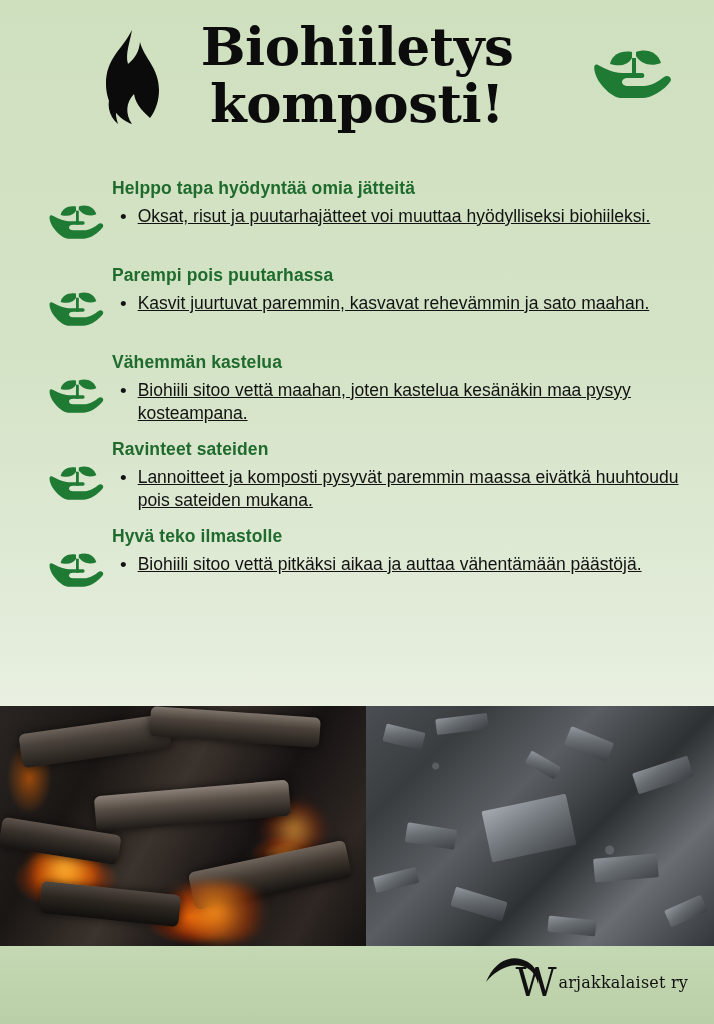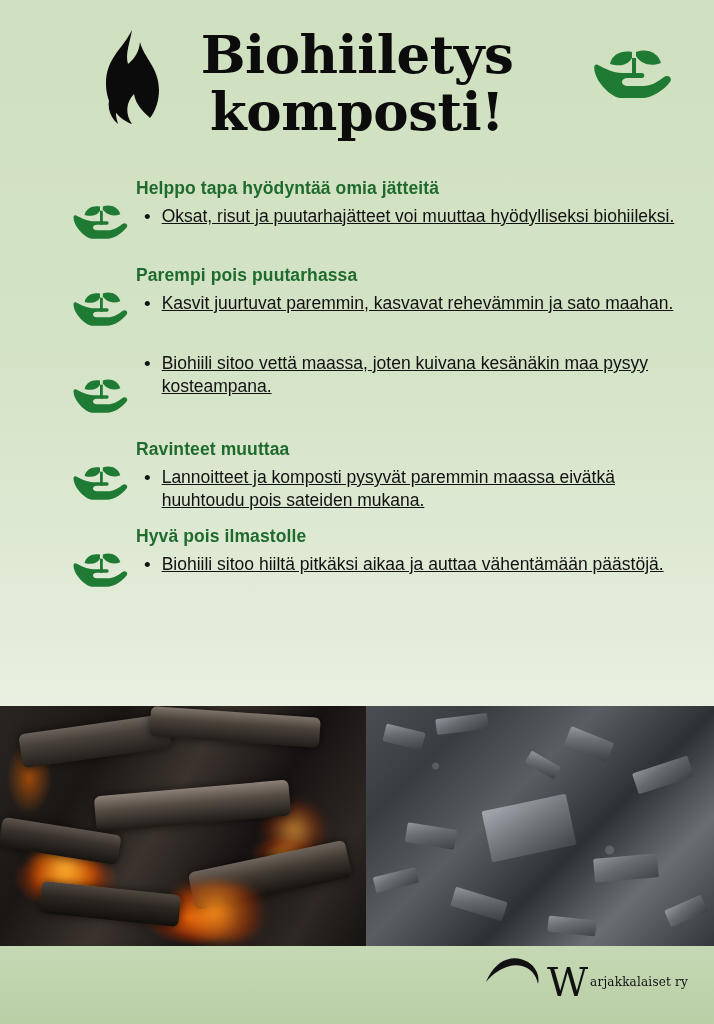--- a/index.html
+++ b/index.html
@@ -45,27 +45,27 @@
   }
   .title {
     text-align: center;
     font-family: "DejaVu Serif", serif;
     font-weight: bold;
     color: #0c0c0c;
     font-size: 53px;
     line-height: 1.07;
     letter-spacing: -0.5px;
     padding: 0 120px;
-    margin: 8px;
+    margin: 0;
   }
   .title .line2 { display: block; }
 
   
   .benefits {
-    padding: 8px 30px 0 64px;
+    padding: 8px 30px 0 40px;
   }
   .benefit {
     position: relative;
     margin-bottom: 13px;
     min-height: 74px;
   }
   .benefit-heading {
     color: #1f6b2e;
     font-weight: bold;
     font-size: 17.5px;
@@ -188,21 +188,21 @@
     align-items: center;
     color: #111111;
     font-family: "DejaVu Serif", serif;
   }
   .logo-w {
     font-size: 40px;
     line-height: 1;
     margin-right: 2px;
   }
   .logo-text {
-    font-size: 12px;
+    font-size: 16px;
     letter-spacing: 0.2px;
   }
   .logo-swash {
     position: absolute;
     right: 170px;
     top: 6px;
     width: 60px;
     height: 46px;
   }
 </style>
@@ -263,63 +263,64 @@
           <path d="M6 34 c0 0 10 16 22 18 h22 c10 0 22 -8 28 -16 3 -4 -2 -8 -6 -5 -6 5 -14 9 -20 9 H36 c-4 0 -6 -2 -6 -4 0 -2 2 -4 6 -4 h14 c3 0 3 -5 0 -5 H30 c-9 0 -16 -4 -24 -8 -4 -2 -6 3 0 15 z" fill="#1f7a33"></path>
         </svg>
       </span>
       <div class="benefit-body">
         <span class="bullet">•</span>
         <span class="benefit-text">Kasvit juurtuvat paremmin, kasvavat rehevämmin ja sato maahan.</span>
       </div>
     </div>
 
     <div class="benefit">
-      <span class="benefit-hand">
-        <svg viewBox="0 0 80 62" width="56" height="44" aria-hidden="true">
-          <path d="M40 6 C30 4 20 8 18 18 c10 3 18 1 22 -6 z" fill="#1f7a33"></path>
-          <path d="M44 6 C54 2 66 6 69 17 c-10 4 -20 1 -25 -7 z" fill="#1f7a33"></path>
-          <rect x="40" y="12" width="4" height="20" fill="#1f7a33"></rect>
-          <path d="M6 34 c0 0 10 16 22 18 h22 c10 0 22 -8 28 -16 3 -4 -2 -8 -6 -5 -6 5 -14 9 -20 9 H36 c-4 0 -6 -2 -6 -4 0 -2 2 -4 6 -4 h14 c3 0 3 -5 0 -5 H30 c-9 0 -16 -4 -24 -8 -4 -2 -6 3 0 15 z" fill="#1f7a33"></path>
-        </svg>
-      </span>
-      <div class="benefit-body">
-        <span class="bullet">•</span>
-        <span class="benefit-text">Biohiili sitoo vettä maassa, joten kuivana kesänäkin maa pysyy kosteampana.</span>
-      </div>
-    </div>
-
-    <div class="benefit">
-      <div class="benefit-heading">Ravinteet muuttaa</div>
+      <div class="benefit-heading">Vähemmän kastelua</div>
+      <span class="benefit-hand">
+        <svg viewBox="0 0 80 62" width="56" height="44" aria-hidden="true">
+          <path d="M40 6 C30 4 20 8 18 18 c10 3 18 1 22 -6 z" fill="#1f7a33"></path>
+          <path d="M44 6 C54 2 66 6 69 17 c-10 4 -20 1 -25 -7 z" fill="#1f7a33"></path>
+          <rect x="40" y="12" width="4" height="20" fill="#1f7a33"></rect>
+          <path d="M6 34 c0 0 10 16 22 18 h22 c10 0 22 -8 28 -16 3 -4 -2 -8 -6 -5 -6 5 -14 9 -20 9 H36 c-4 0 -6 -2 -6 -4 0 -2 2 -4 6 -4 h14 c3 0 3 -5 0 -5 H30 c-9 0 -16 -4 -24 -8 -4 -2 -6 3 0 15 z" fill="#1f7a33"></path>
+        </svg>
+      </span>
+      <div class="benefit-body">
+        <span class="bullet">•</span>
+        <span class="benefit-text">Biohiili sitoo vettä maahan, joten kastelua kesänäkin maa pysyy kosteampana.</span>
+      </div>
+    </div>
+
+    <div class="benefit">
+      <div class="benefit-heading">Ravinteet sateiden</div>
       <span class="benefit-hand">
         <svg viewBox="0 0 80 62" width="56" height="44" aria-hidden="true">
           <path d="M40 6 C30 4 20 8 18 18 c10 3 18 1 22 -6 z" fill="#1f7a33"></path>
           <path d="M44 6 C54 2 66 6 69 17 c-10 4 -20 1 -25 -7 z" fill="#1f7a33"></path>
           <rect x="40" y="12" width="4" height="20" fill="#1f7a33"></rect>
           <path d="M6 34 c0 0 10 16 22 18 h22 c10 0 22 -8 28 -16 3 -4 -2 -8 -6 -5 -6 5 -14 9 -20 9 H36 c-4 0 -6 -2 -6 -4 0 -2 2 -4 6 -4 h14 c3 0 3 -5 0 -5 H30 c-9 0 -16 -4 -24 -8 -4 -2 -6 3 0 15 z" fill="#1f7a33"></path>
         </svg>
       </span>
       <div class="benefit-body">
         <span class="bullet">•</span>
         <span class="benefit-text">Lannoitteet ja komposti pysyvät paremmin maassa eivätkä huuhtoudu pois sateiden mukana.</span>
       </div>
     </div>
 
     <div class="benefit">
-      <div class="benefit-heading">Hyvä pois ilmastolle</div>
-      <span class="benefit-hand">
-        <svg viewBox="0 0 80 62" width="56" height="44" aria-hidden="true">
-          <path d="M40 6 C30 4 20 8 18 18 c10 3 18 1 22 -6 z" fill="#1f7a33"></path>
-          <path d="M44 6 C54 2 66 6 69 17 c-10 4 -20 1 -25 -7 z" fill="#1f7a33"></path>
-          <rect x="40" y="12" width="4" height="20" fill="#1f7a33"></rect>
-          <path d="M6 34 c0 0 10 16 22 18 h22 c10 0 22 -8 28 -16 3 -4 -2 -8 -6 -5 -6 5 -14 9 -20 9 H36 c-4 0 -6 -2 -6 -4 0 -2 2 -4 6 -4 h14 c3 0 3 -5 0 -5 H30 c-9 0 -16 -4 -24 -8 -4 -2 -6 3 0 15 z" fill="#1f7a33"></path>
-        </svg>
-      </span>
-      <div class="benefit-body">
-        <span class="bullet">•</span>
-        <span class="benefit-text">Biohiili sitoo hiiltä pitkäksi aikaa ja auttaa vähentämään päästöjä.</span>
+      <div class="benefit-heading">Hyvä teko ilmastolle</div>
+      <span class="benefit-hand">
+        <svg viewBox="0 0 80 62" width="56" height="44" aria-hidden="true">
+          <path d="M40 6 C30 4 20 8 18 18 c10 3 18 1 22 -6 z" fill="#1f7a33"></path>
+          <path d="M44 6 C54 2 66 6 69 17 c-10 4 -20 1 -25 -7 z" fill="#1f7a33"></path>
+          <rect x="40" y="12" width="4" height="20" fill="#1f7a33"></rect>
+          <path d="M6 34 c0 0 10 16 22 18 h22 c10 0 22 -8 28 -16 3 -4 -2 -8 -6 -5 -6 5 -14 9 -20 9 H36 c-4 0 -6 -2 -6 -4 0 -2 2 -4 6 -4 h14 c3 0 3 -5 0 -5 H30 c-9 0 -16 -4 -24 -8 -4 -2 -6 3 0 15 z" fill="#1f7a33"></path>
+        </svg>
+      </span>
+      <div class="benefit-body">
+        <span class="bullet">•</span>
+        <span class="benefit-text">Biohiili sitoo vettä pitkäksi aikaa ja auttaa vähentämään päästöjä.</span>
       </div>
     </div>
 
   </div>
 
   <div class="photos">
     <div class="photo photo-left">
       <div class="embers"></div>
       <div class="log l1"></div>
       <div class="log l2"></div>

